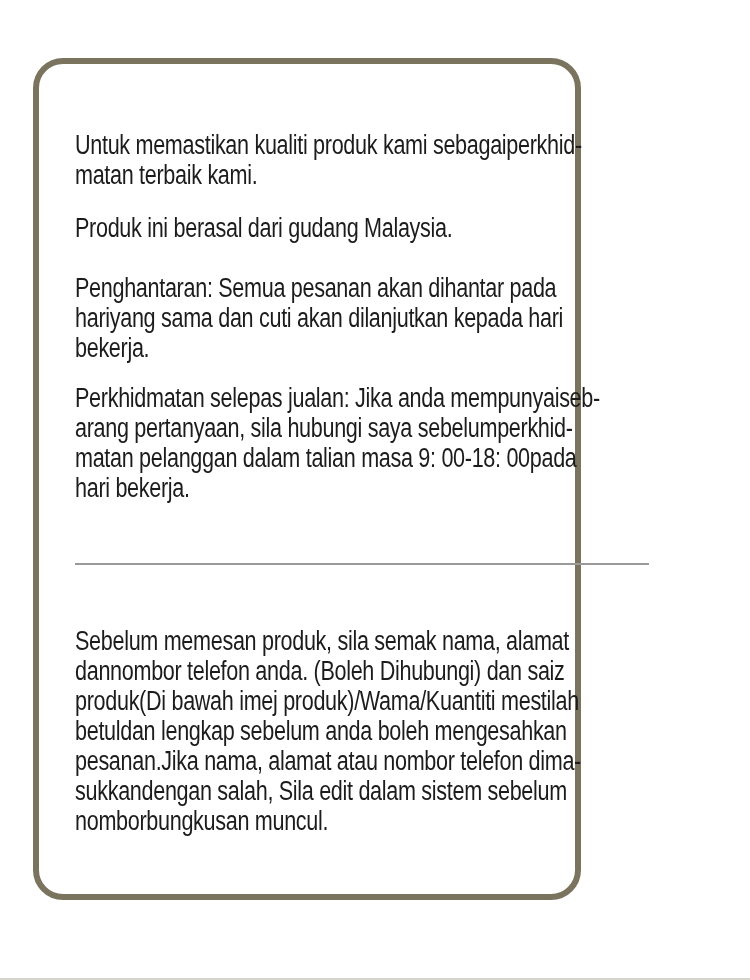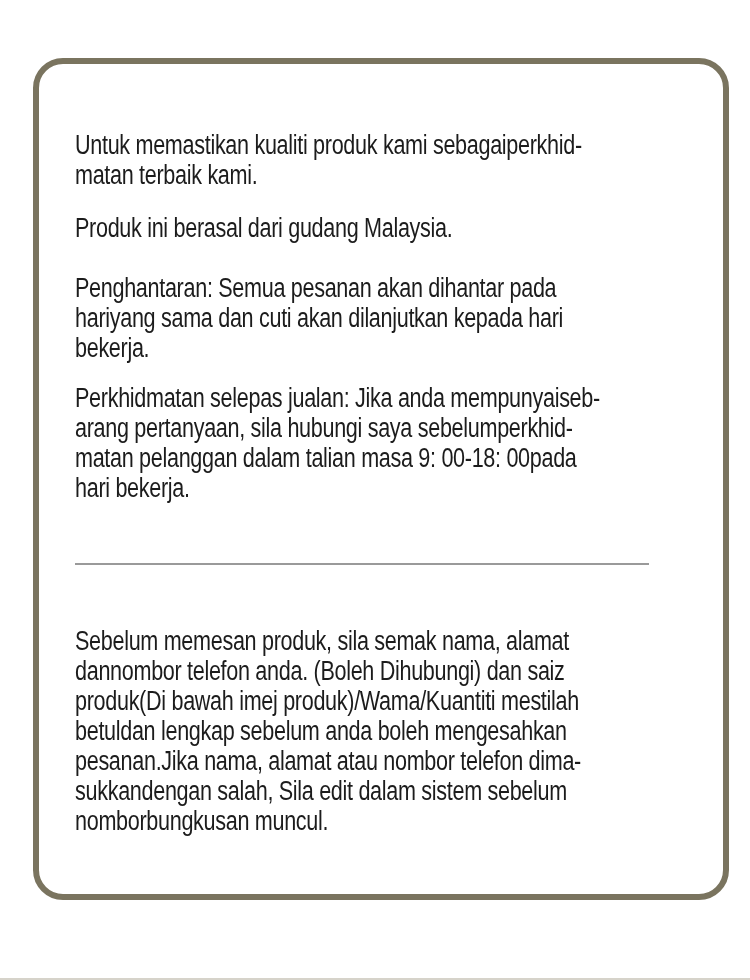--- a/index.html
+++ b/index.html
@@ -14,21 +14,21 @@
     position: relative;
     width: 750px;
     height: 980px;
     background: #ffffff;
     overflow: hidden;
   }
   .card {
     position: absolute;
     left: 33px;
     top: 58px;
-    width: 696px;
+    width: 548px;
     height: 842px;
     border: 6px solid #7a745f;
     border-radius: 30px;
     box-sizing: border-box;
     background: #ffffff;
   }
   .content {
     position: absolute;
     left: 36px;   
     top: 66px;    

